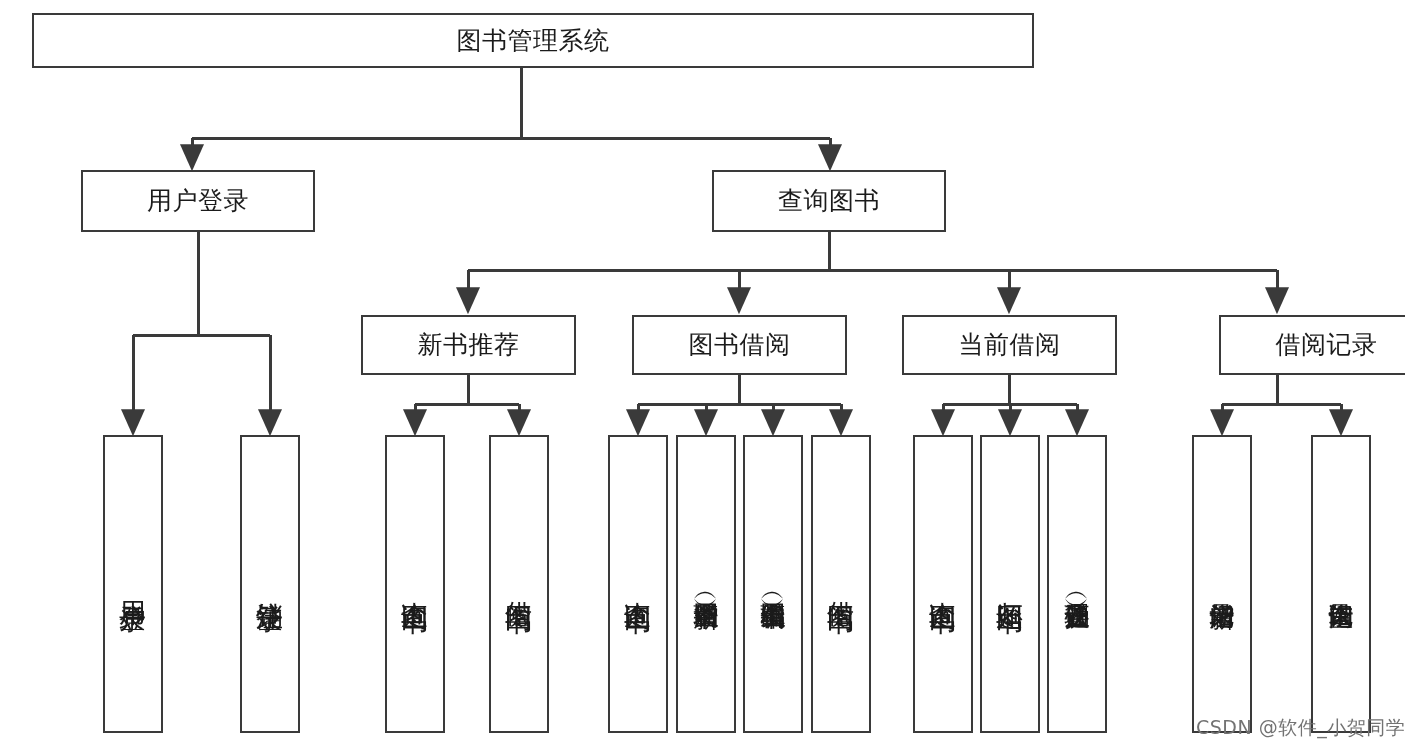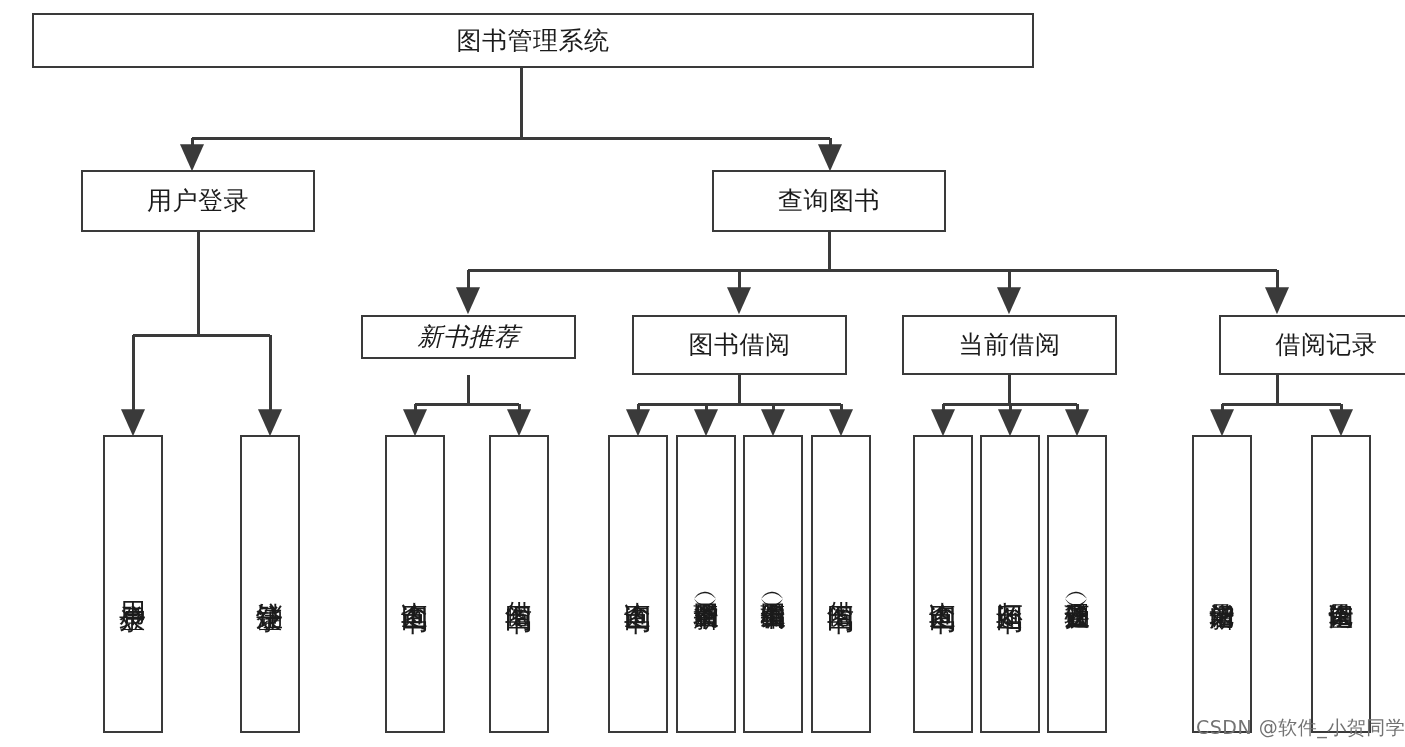--- a/index.html
+++ b/index.html
@@ -137,21 +137,21 @@
     <span class="node-label">图书管理系统</span>
   </div>
 
   <div class="node horiz" style="left:81px; top:170px; width:234px; height:62px;">
     <span class="node-label">用户登录</span>
   </div>
   <div class="node horiz" style="left:712px; top:170px; width:234px; height:62px;">
     <span class="node-label">查询图书</span>
   </div>
 
-  <div class="node horiz" style="left:361px; top:315px; width:215px; height:44px;font-style:italic;">
+  <div class="node horiz" style="left:361px; top:315px; width:215px; height:60px;">
     <span class="node-label">新书推荐</span>
   </div>
   <div class="node horiz" style="left:632px; top:315px; width:215px; height:60px;justify-content:center;">
     <span class="node-label">图书借阅</span>
   </div>
   <div class="node horiz" style="left:902px; top:315px; width:215px; height:60px;align-items:center;">
     <span class="node-label">当前借阅</span>
   </div>
   <div class="node horiz" style="left:1171px; top:315px; width:215px; height:60px;margin-left:48px;">
     <span class="node-label">借阅记录</span>

